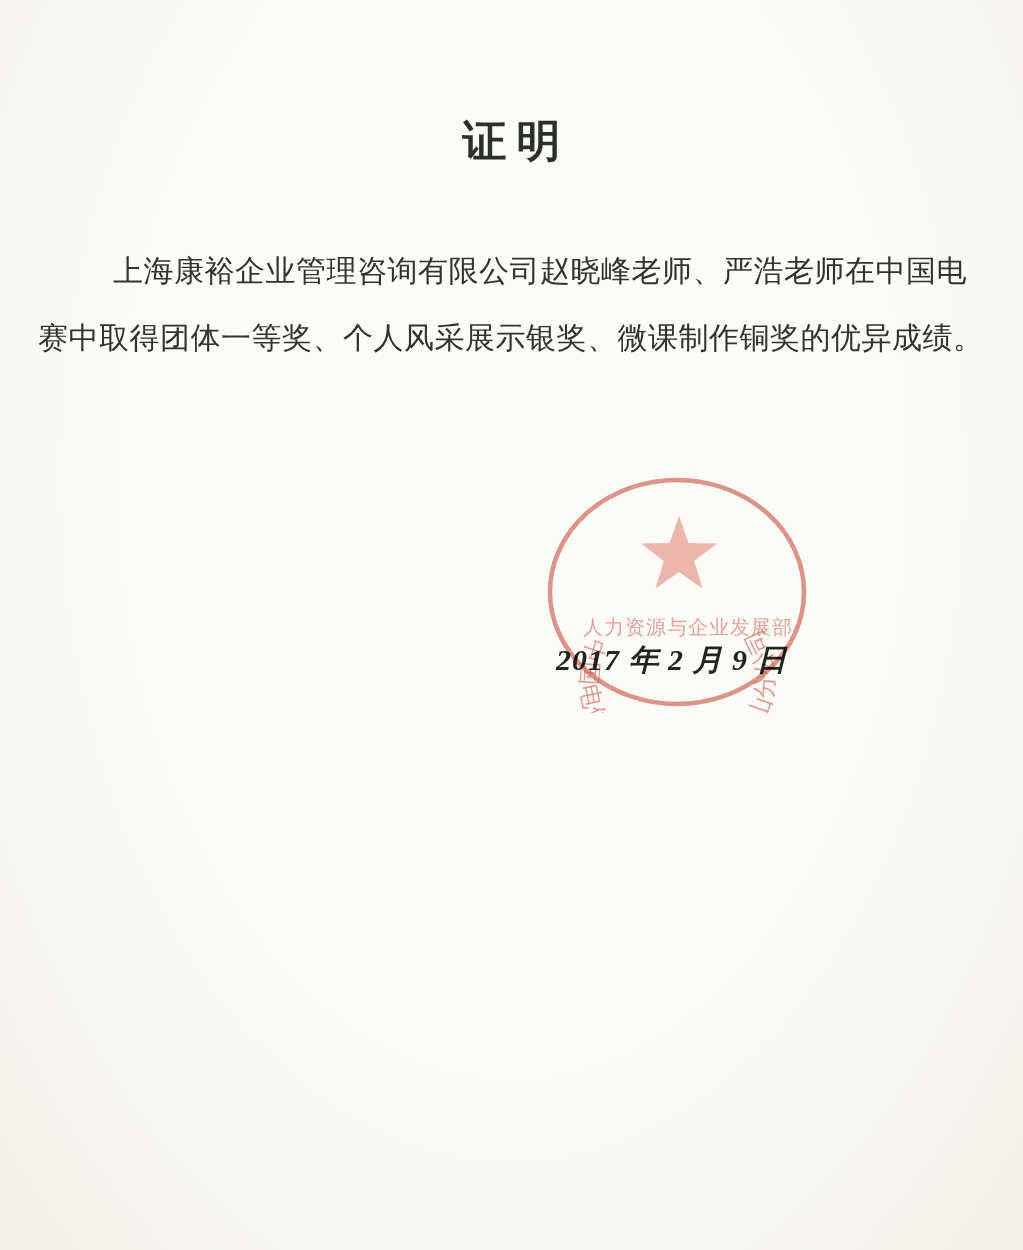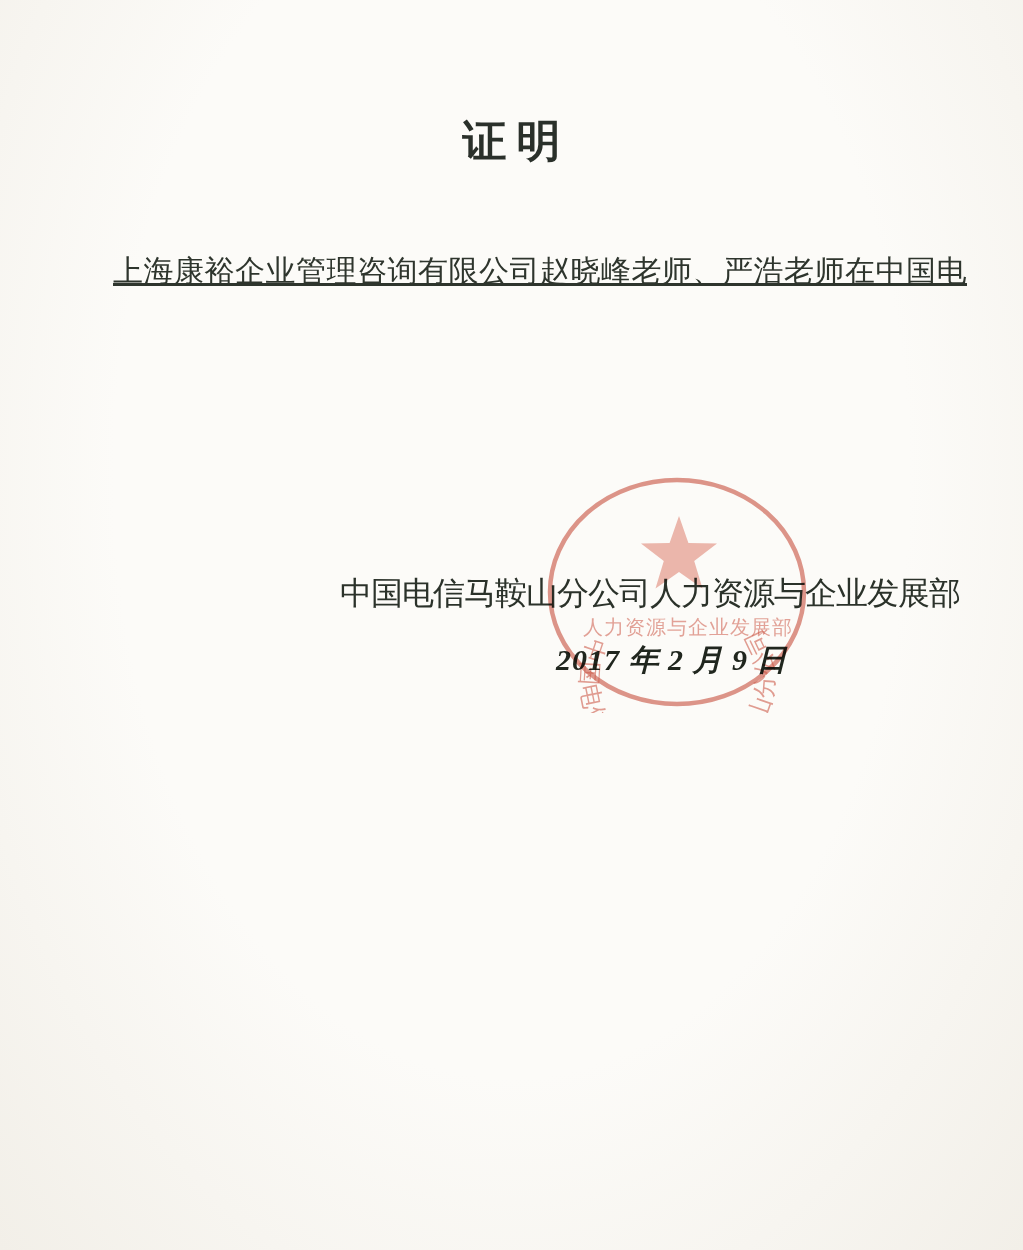--- a/index.html
+++ b/index.html
@@ -31,21 +31,20 @@
     left: 38px; top: 237px; width: 928px;
     font-size: 30px;
     line-height: 67px;
     color: #2e352d;
     letter-spacing: 0.5px;
   }
   .body-line {
     text-align: justify;
     text-align-last: justify;
     white-space: nowrap;
-    text-decoration: underline;
   }
   .body-line.first {
     text-indent: 2.5em;
   }
   .body-line.last {
     text-align-last: auto;
   }
   .signature {
     position: absolute;
     top: 572px; left: 40px; width: 920px;
@@ -87,23 +86,23 @@
 </style>
 </head>
 <body>
 
 <div class="page">
 
   <h1 class="title">证明</h1>
 
   <div class="body-text">
     <div class="body-line first">上海康裕企业管理咨询有限公司赵晓峰老师、严浩老师在中国电</div>
+    <div class="body-line last">赛中取得团体一等奖、个人风采展示银奖、微课制作铜奖的优异成绩。</div>
   </div>
 
-  <div class="signature">中国电信马鞍山分公司人力资源与企业发展部</div>
 
   <div class="date">2017 年 2 月 9 日</div>
 
   <svg class="stamp" viewBox="0 0 272 242" xmlns="http://www.w3.org/2000/svg">
     <defs>
       <path id="arcPath" d="M 50.5 164.6 A 96 96 0 1 0 221.5 164.6" fill="none"></path>
     </defs>
 
     <ellipse cx="136" cy="121" rx="127" ry="112" fill="none" stroke="#c9503f" stroke-width="4.5" opacity="0.6"></ellipse>
 

